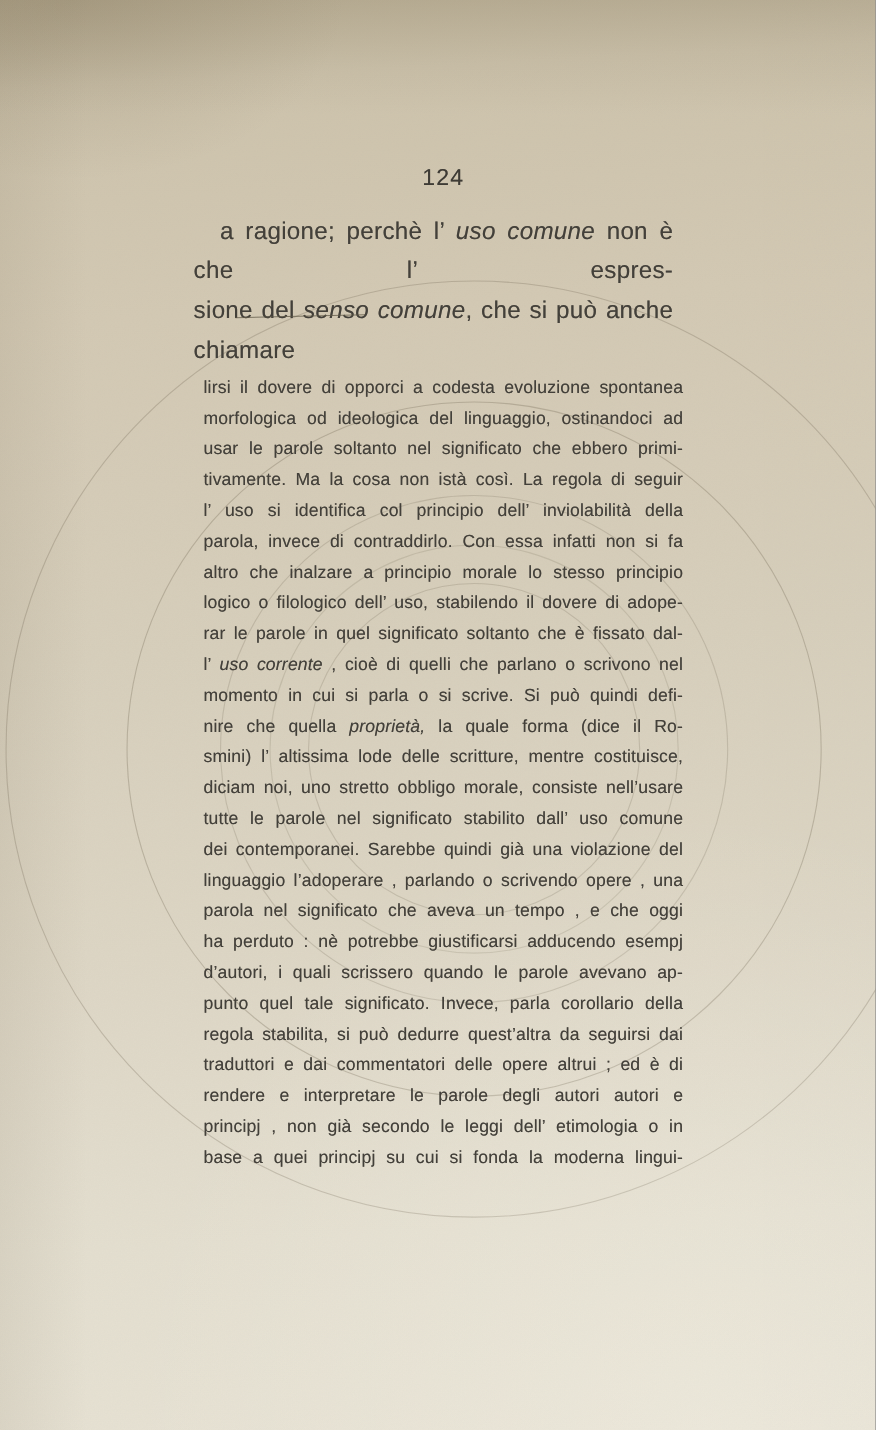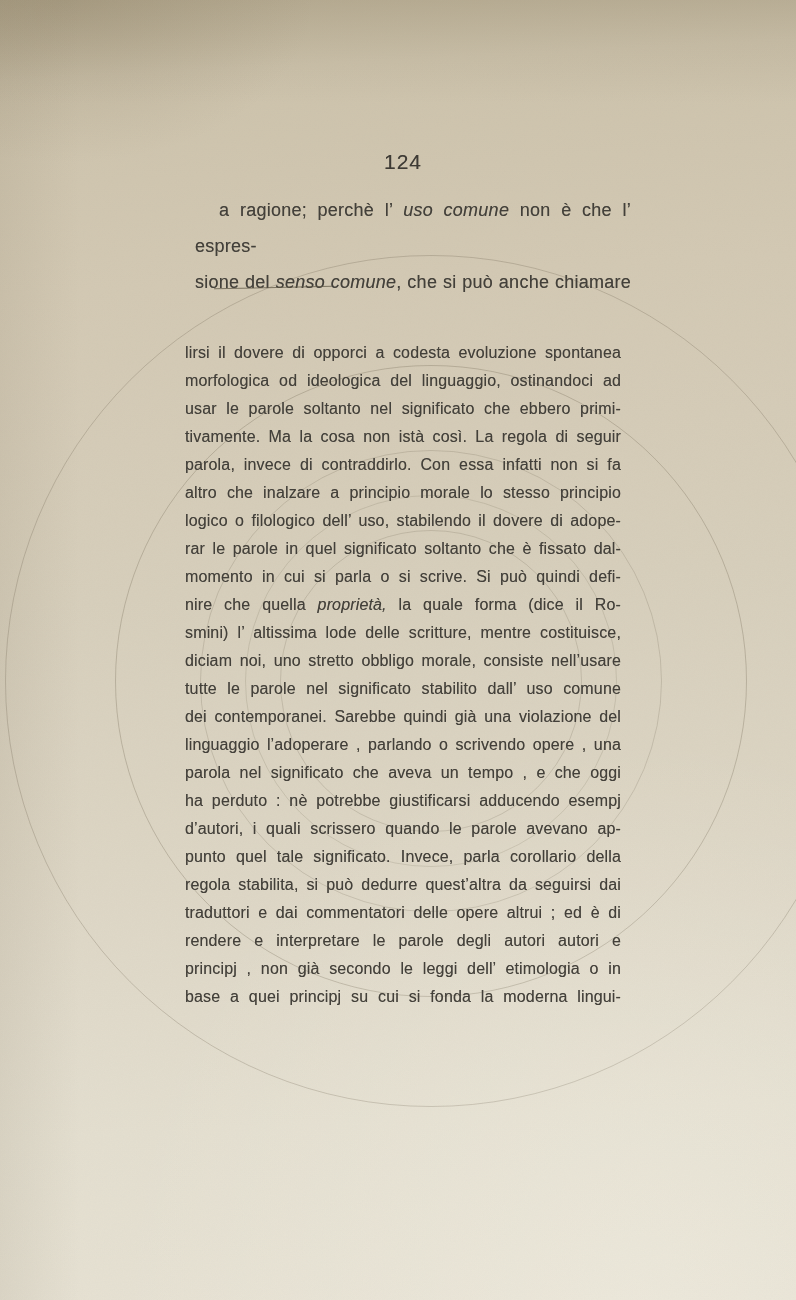--- a/index.html
+++ b/index.html
@@ -55,23 +55,23 @@
     width: 436px;
     text-align: center;
     font-size: 21px;
     letter-spacing: 1px;
     color: #3e3b35;
     text-shadow: 0 0 0.6px rgba(62,59,53,0.55);
   }
   .fragment {
     position: absolute;
     top: 192px;
-    left: 195px;
+    left: 176px;
     width: 436px;
-    font-size: 18px;
+    font-size: 22px;
     line-height: 36px;
     letter-spacing: 0.25px;
     text-shadow: 0 0 0.6px rgba(67,64,58,0.5);
   }
   .divider {
     position: absolute;
     top: 287px;
     left: 214px;
     width: 118px;
     height: 0;
@@ -127,24 +127,26 @@
       <div class="tline"><span>sione del </span><i>senso comune</i><span>, che si può anche chiamare</span></div>
     </div>
 
   <div class="divider"></div>
 
   <div class="bodytext">
       <div class="tline"><span>lirsi il dovere di opporci a codesta evoluzione spontanea</span></div>
       <div class="tline"><span>morfologica od ideologica del linguaggio, ostinandoci ad</span></div>
       <div class="tline"><span>usar le parole soltanto nel significato che ebbero primi-</span></div>
       <div class="tline"><span>tivamente. Ma la cosa non istà così. La regola di seguir</span></div>
+      <div class="tline"><span>l’ uso si identifica col principio dell’ inviolabilità della</span></div>
       <div class="tline"><span>parola, invece di contraddirlo. Con essa infatti non si fa</span></div>
       <div class="tline"><span>altro che inalzare a principio morale lo stesso principio</span></div>
       <div class="tline"><span>logico o filologico dell’ uso, stabilendo il dovere di adope-</span></div>
       <div class="tline"><span>rar le parole in quel significato soltanto che è fissato dal-</span></div>
+      <div class="tline"><span>l’ </span><i>uso corrente</i><span> , cioè di quelli che parlano o scrivono nel</span></div>
       <div class="tline"><span>momento in cui si parla o si scrive. Si può quindi defi-</span></div>
       <div class="tline"><span>nire che quella </span><i>proprietà,</i><span> la quale forma (dice il Ro-</span></div>
       <div class="tline"><span>smini) l’ altissima lode delle scritture, mentre costituisce,</span></div>
       <div class="tline"><span>diciam noi, uno stretto obbligo morale, consiste nell’usare</span></div>
       <div class="tline"><span>tutte le parole nel significato stabilito dall’ uso comune</span></div>
       <div class="tline"><span>dei contemporanei. Sarebbe quindi già una violazione del</span></div>
       <div class="tline"><span>linguaggio l’adoperare , parlando o scrivendo opere , una</span></div>
       <div class="tline"><span>parola nel significato che aveva un tempo , e che oggi</span></div>
       <div class="tline"><span>ha perduto : nè potrebbe giustificarsi adducendo esempj</span></div>
       <div class="tline"><span>d’autori, i quali scrissero quando le parole avevano ap-</span></div>

